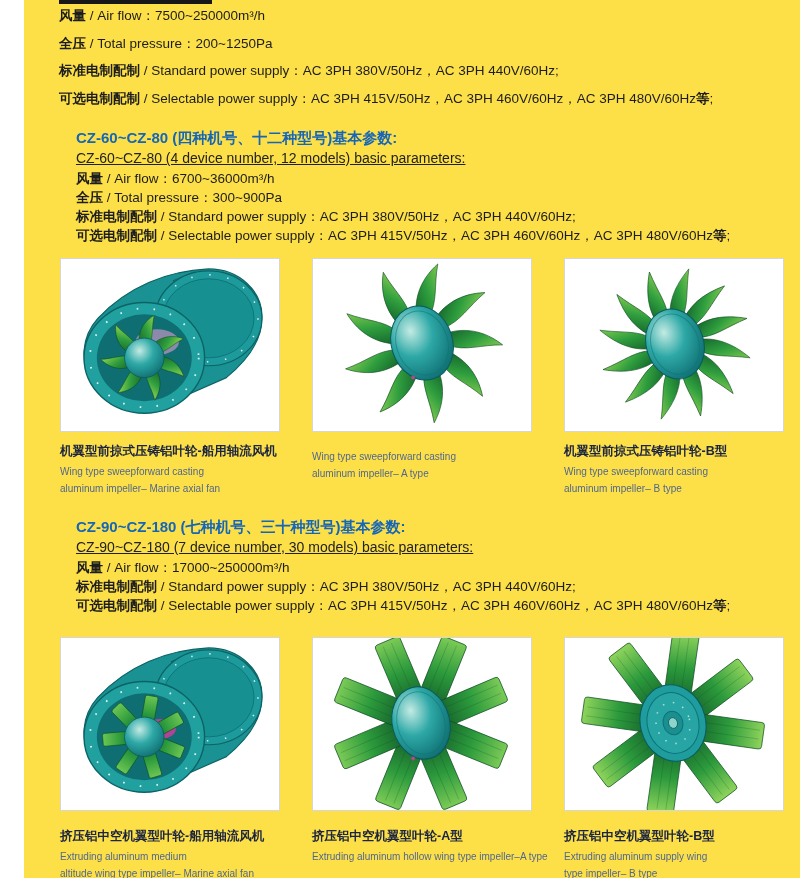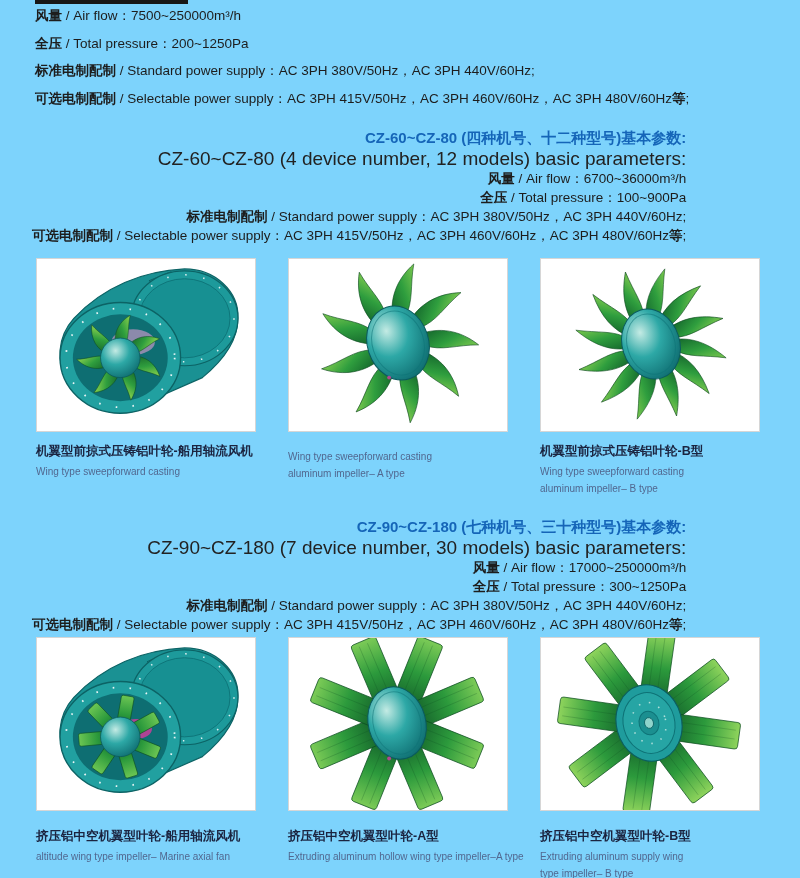--- a/index.html
+++ b/index.html
@@ -1,29 +1,29 @@
 <!DOCTYPE html>
 <html><head>
 <meta charset="utf-8">
 <style>
   html,body{margin:0;padding:0;background:#ffffff;}
   body{width:800px;height:878px;overflow:hidden;font-family:"Liberation Sans","DejaVu Sans",sans-serif;color:#1d1d1d;position:relative;}
-  .page{position:absolute;inset:0;background:#7dd3fc;}
+  .page{position:absolute;inset:0;background:#fde047;margin-left:24px;}
   
   .crop-bar{position:absolute;left:35px;top:0;width:153px;height:4px;background:#171717;}
   
   .intro{position:absolute;left:35px;top:2px;}
   .spec{font-size:13.5px;line-height:27.5px;white-space:nowrap;color:#1d1d1d;}
   .spec b{font-weight:bold;}
   
-  .section{position:absolute;left:32px;text-align:right;}
+  .section{position:absolute;left:52px;}
   .sec-1{top:129px;}
   .sec-2{top:518px;}
   .sec-title{margin:0;font-size:15px;line-height:17px;font-weight:bold;color:#1565b8;white-space:nowrap;}
-  .sec-sub{font-size:19px;line-height:21px;margin-top:2px;color:#222;white-space:nowrap;}
+  .sec-sub{font-size:14px;line-height:21px;margin-top:2px;color:#222;white-space:nowrap;text-decoration:underline;}
   .section .spec{line-height:19px;}
   
   .gallery{position:absolute;left:36px;display:flex;}
   .gal-1{top:258px;}
   .gal-2{top:637px;}
   .imgbox{width:220px;height:174px;border:1px solid #d6d6d6;background:#fff;box-sizing:border-box;overflow:hidden;}
   .gap-a{margin-left:32px;}
   .gap-b{margin-left:32px;}
   .art{display:block;width:218px;height:172px;}
   
@@ -49,21 +49,21 @@
     <div class="spec"><b>风量</b><span> / Air flow：7500~250000m³/h</span></div>
     <div class="spec"><b>全压</b><span> / Total pressure：200~1250Pa</span></div>
     <div class="spec"><b>标准电制配制</b><span> / Standard power supply：AC 3PH 380V/50Hz，AC 3PH 440V/60Hz;</span></div>
     <div class="spec"><b>可选电制配制</b><span> / Selectable power supply：AC 3PH 415V/50Hz，AC 3PH 460V/60Hz，AC 3PH 480V/60Hz</span><b>等</b><span>;</span></div>
   </div>
 
   <div class="section sec-1">
     <h2 class="sec-title">CZ-60~CZ-80 (四种机号、十二种型号)基本参数:</h2>
     <div class="sec-sub">CZ-60~CZ-80 (4 device number, 12 models) basic parameters:</div>
     <div class="spec"><b>风量</b><span> / Air flow：6700~36000m³/h</span></div>
-    <div class="spec"><b>全压</b><span> / Total pressure：100~900Pa</span></div>
+    <div class="spec"><b>全压</b><span> / Total pressure：300~900Pa</span></div>
     <div class="spec"><b>标准电制配制</b><span> / Standard power supply：AC 3PH 380V/50Hz，AC 3PH 440V/60Hz;</span></div>
     <div class="spec"><b>可选电制配制</b><span> / Selectable power supply：AC 3PH 415V/50Hz，AC 3PH 460V/60Hz，AC 3PH 480V/60Hz</span><b>等</b><span>;</span></div>
   </div>
 
   <div class="gallery gal-1">
 
     <div class="imgbox">
       <svg class="art" viewBox="0 0 218 174">
         <defs>
           <radialGradient id="d1" cx="38%" cy="32%" r="78%">
@@ -224,20 +224,21 @@
         </g>
       </svg>
     </div>
   </div>
 
   <div class="caps caps-1">
     <div class="cap cap-c1">
       <div class="cap-zh">机翼型前掠式压铸铝叶轮-船用轴流风机</div>
       <div class="cap-en">
         <div>Wing type sweepforward casting</div>
+        <div>aluminum impeller– Marine axial fan</div>
       </div>
     </div>
     <div class="cap cap-c2">
       <div class="cap-en">
         <div>Wing type sweepforward casting</div>
         <div>aluminum impeller– A type</div>
       </div>
     </div>
     <div class="cap cap-c3">
       <div class="cap-zh">机翼型前掠式压铸铝叶轮-B型</div>
@@ -245,21 +246,20 @@
         <div>Wing type sweepforward casting</div>
         <div>aluminum impeller– B type</div>
       </div>
     </div>
   </div>
 
   <div class="section sec-2">
     <h2 class="sec-title">CZ-90~CZ-180 (七种机号、三十种型号)基本参数:</h2>
     <div class="sec-sub">CZ-90~CZ-180 (7 device number, 30 models) basic parameters:</div>
     <div class="spec"><b>风量</b><span> / Air flow：17000~250000m³/h</span></div>
-    <div class="spec"><b>全压</b><span> / Total pressure：300~1250Pa</span></div>
     <div class="spec"><b>标准电制配制</b><span> / Standard power supply：AC 3PH 380V/50Hz，AC 3PH 440V/60Hz;</span></div>
     <div class="spec"><b>可选电制配制</b><span> / Selectable power supply：AC 3PH 415V/50Hz，AC 3PH 460V/60Hz，AC 3PH 480V/60Hz</span><b>等</b><span>;</span></div>
   </div>
 
   <div class="gallery gal-2">
 
     <div class="imgbox">
       <svg class="art" viewBox="0 0 218 174">
         <defs>
           <radialGradient id="d4" cx="38%" cy="32%" r="78%">
@@ -416,20 +416,21 @@
           <ellipse cx="108" cy="86" rx="4.5" ry="5.5" fill="#8fd4cc" stroke="#0b5d60" stroke-width=".8"></ellipse>
         </g>
       </svg>
     </div>
   </div>
 
   <div class="caps caps-2">
     <div class="cap cap-c1">
       <div class="cap-zh">挤压铝中空机翼型叶轮-船用轴流风机</div>
       <div class="cap-en">
+        <div>Extruding aluminum medium</div>
         <div>altitude wing type impeller– Marine axial fan</div>
       </div>
     </div>
     <div class="cap cap-c2">
       <div class="cap-zh">挤压铝中空机翼型叶轮-A型</div>
       <div class="cap-en">
         <div>Extruding aluminum hollow wing type impeller–A type</div>
       </div>
     </div>
     <div class="cap cap-c3">

